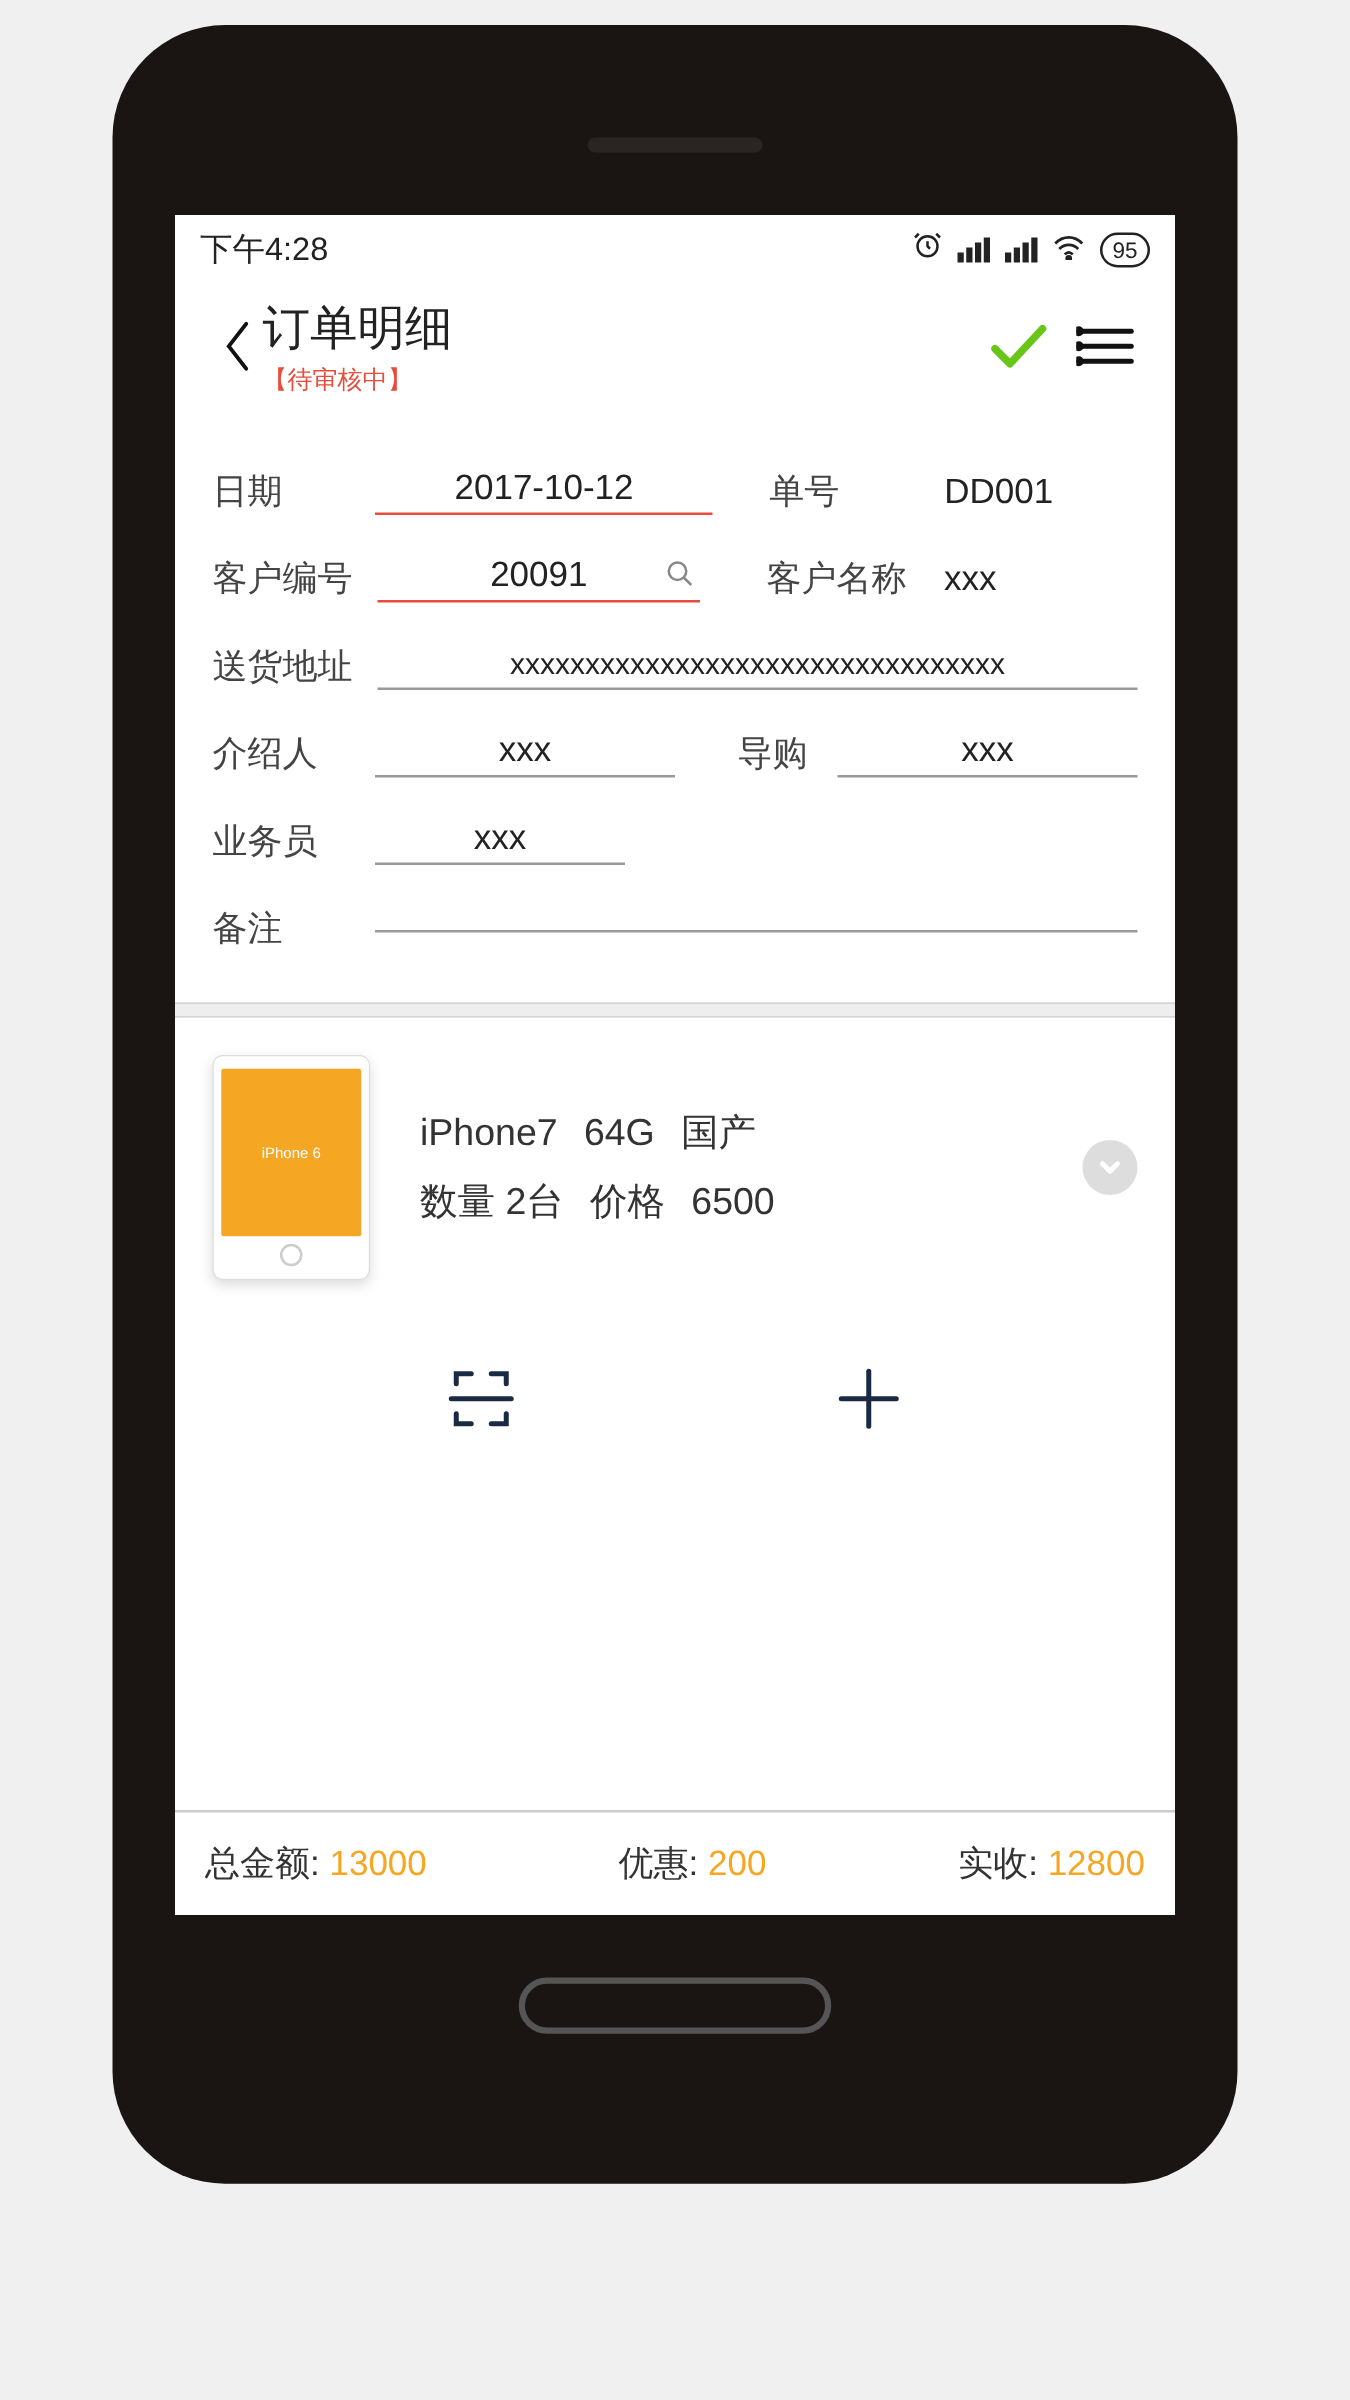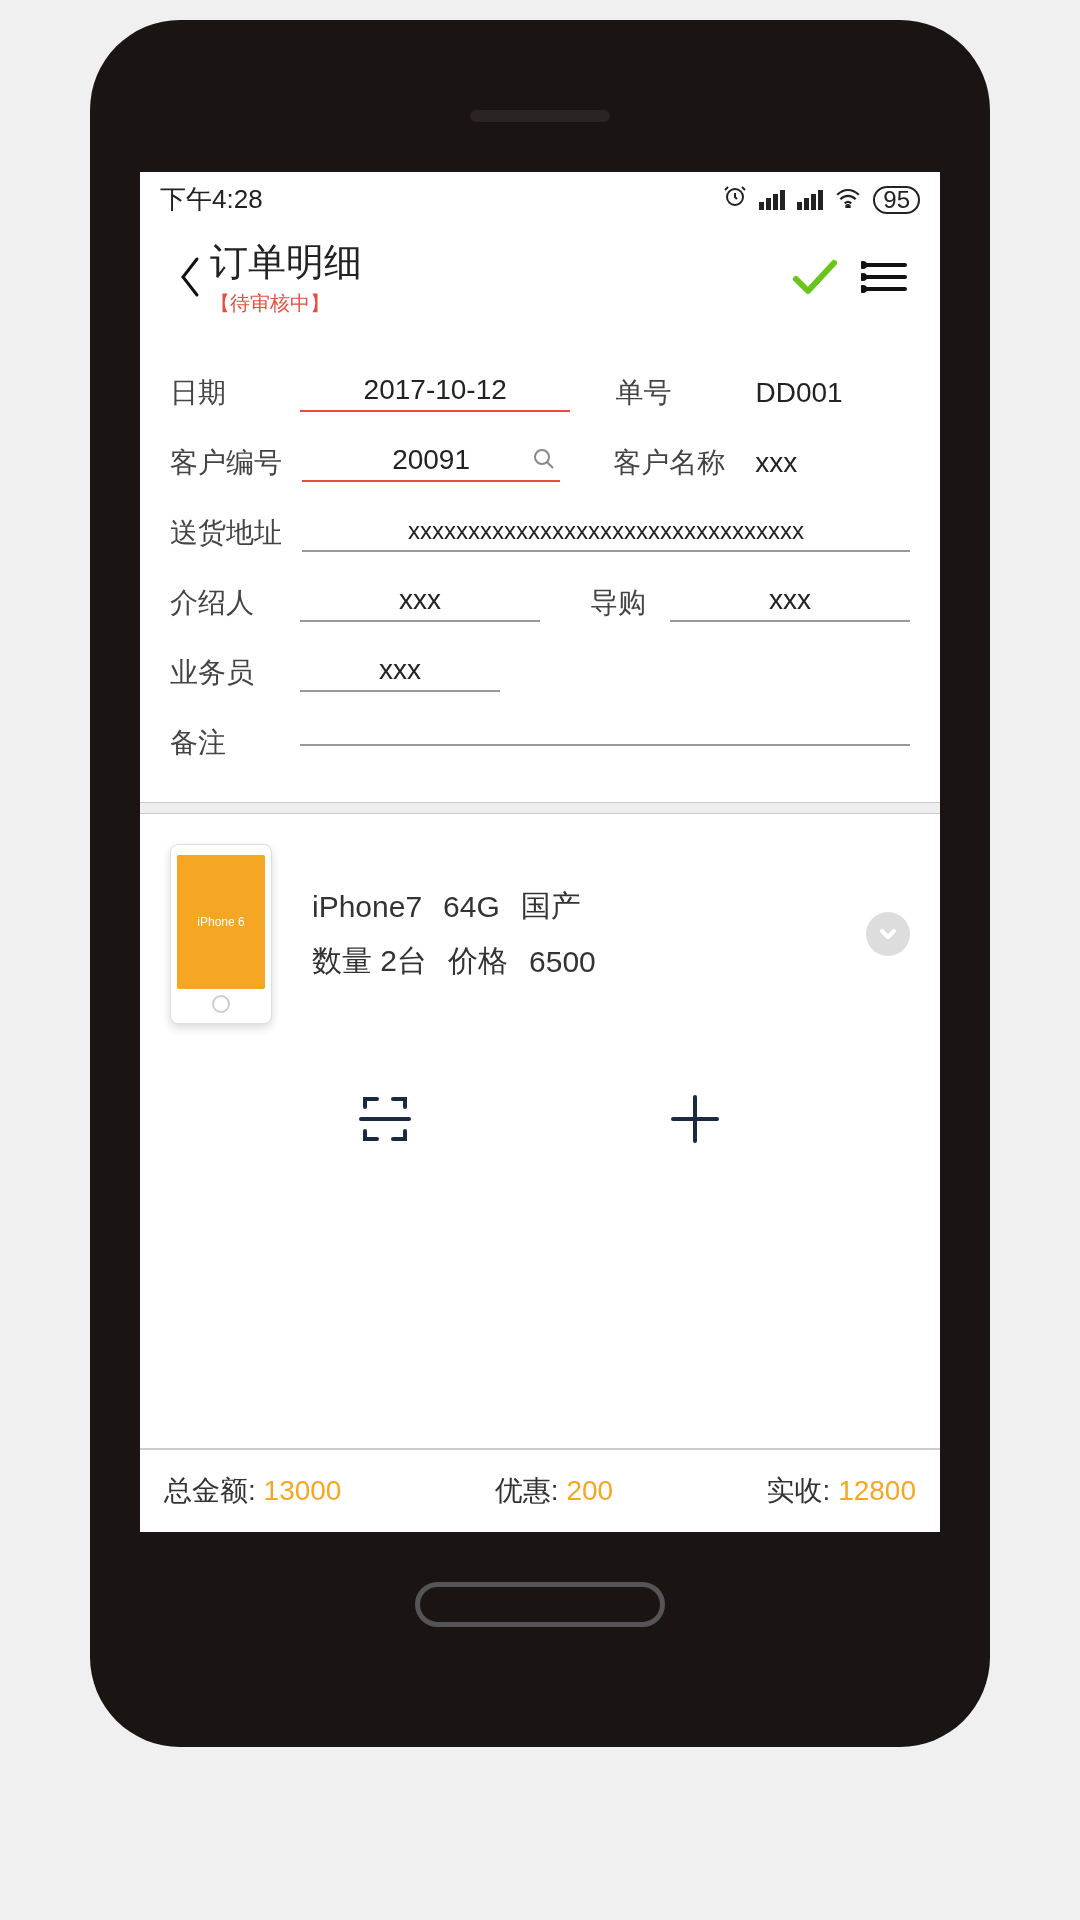--- a/index.html
+++ b/index.html
@@ -64,21 +64,21 @@
   display: inline-block;
 }
 .signal-bars span:nth-child(1){height:8px;}
 .signal-bars span:nth-child(2){height:12px;}
 .signal-bars span:nth-child(3){height:16px;}
 .signal-bars span:nth-child(4){height:20px;}
 .battery-pill {
   border: 2px solid #222;
   border-radius: 14px;
   padding: 0 8px;
-  font-size: 24px;
+  font-size: 18px;
   line-height: 24px;
 }
 .header {
   display: flex;
   align-items: center;
   padding: 10px 30px 15px 30px;
 }
 .back-btn {
   width: 40px;
   height: 50px;
@@ -149,21 +149,21 @@
 }
 .product-section {
   padding: 30px;
 }
 .product-card {
   display: flex;
   align-items: center;
   gap: 40px;
 }
 .product-thumb {
-  width: 102px;
+  width: 126px;
   height: 180px;
   background: #fff;
   border: 1px solid #ddd;
   border-radius: 8px;
   box-shadow: 0 4px 10px rgba(0,0,0,0.15);
   display: flex;
   flex-direction: column;
   align-items: center;
   padding: 10px 6px;
 }

